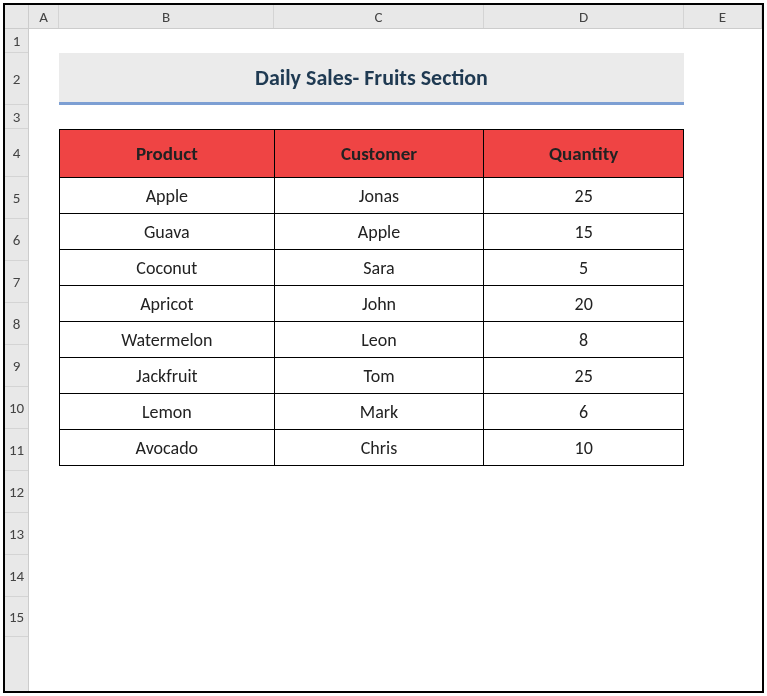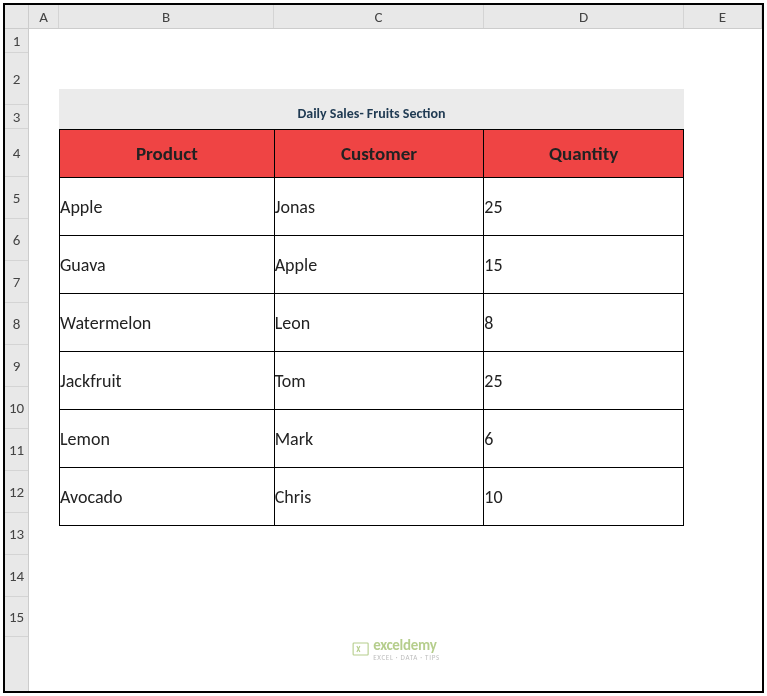--- a/index.html
+++ b/index.html
@@ -92,46 +92,46 @@
       position: absolute;
       left: 30px;
       top: 24px;
       width: 625px;
       height: 52px;
       background: #ebebeb;
       display: flex;
       align-items: center;
       justify-content: center;
       font-weight: bold;
-      font-size: 14px;
+      font-size: 22px;
       color: #1f3a52;
       border-bottom: 3px solid #7d9fd3;
-      margin-top: 36px;
     }
     .data-table {
       position: absolute;
       left: 30px;
       top: 100px;
       width: 625px;
       border-collapse: collapse;
     }
     .data-table th {
       background: #ef4444;
       font-weight: bold;
       font-size: 19px;
       color: #222;
       height: 48px;
       border: 1.5px solid #000;
       text-align: center;
     }
     .data-table td {
       font-size: 18px;
       color: #222;
-      height: 58px;
+      height: 36px;
       border: 1.5px solid #000;
+      text-align: center;
       background: #fff;
     }
     .th-B { width: 215px; }
     .th-C { width: 210px; margin-top: 24px; }
     .th-D { width: 200px; }
 
     .watermark {
       position: absolute;
       left: 50%;
       transform: translateX(-50%);
@@ -210,20 +210,30 @@
           <td>Apple</td>
           <td>Jonas</td>
           <td>25</td>
         </tr>
         <tr>
           <td>Guava</td>
           <td>Apple</td>
           <td>15</td>
         </tr>
         <tr>
+          <td>Coconut</td>
+          <td>Sara</td>
+          <td>5</td>
+        </tr>
+        <tr>
+          <td>Apricot</td>
+          <td>John</td>
+          <td>20</td>
+        </tr>
+        <tr>
           <td>Watermelon</td>
           <td>Leon</td>
           <td>8</td>
         </tr>
         <tr>
           <td>Jackfruit</td>
           <td>Tom</td>
           <td>25</td>
         </tr>
         <tr>
@@ -232,24 +242,14 @@
           <td>6</td>
         </tr>
         <tr>
           <td>Avocado</td>
           <td>Chris</td>
           <td>10</td>
         </tr>
       </tbody>
     </table>
 
-    <div class="watermark">
-      <svg class="wm-icon" viewBox="0 0 24 24">
-        <rect x="2" y="4" width="20" height="16" rx="1" fill="none" stroke="#7aa62f" stroke-width="1.5"></rect>
-        <path d="M7 8 L11 16 M11 8 L7 16" stroke="#7aa62f" stroke-width="1.5" fill="none"></path>
-      </svg>
-      <span class="wm-text">
-        <strong>exceldemy</strong>
-        <span class="wm-sub">EXCEL · DATA · TIPS</span>
-      </span>
-    </div>
   </div>
 </div>
 
 </body></html>

